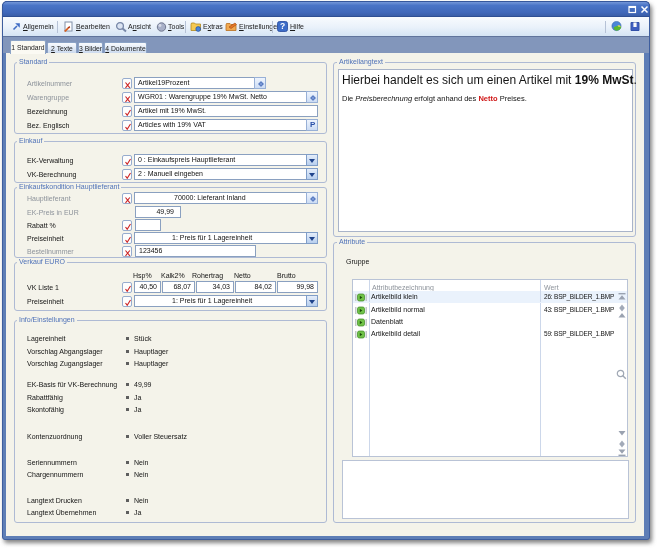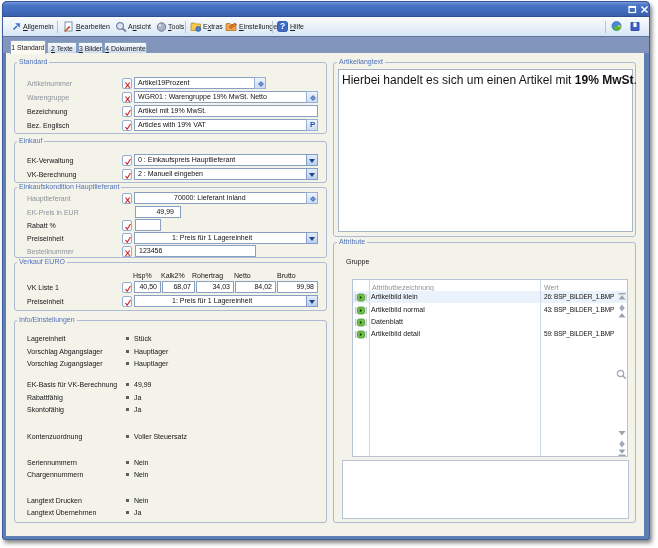--- a/index.html
+++ b/index.html
@@ -274,20 +274,21 @@
     <div class="lb" style="left:134px;top:470px;">Nein</div>
 <div class="lb" style="left:27px;top:496px;">Langtext Drucken</div>
     <span class="sq" style="left:126px;top:499px;"></span>
     <div class="lb" style="left:134px;top:496px;">Nein</div>
 <div class="lb" style="left:27px;top:508px;">Langtext Übernehmen</div>
     <span class="sq" style="left:126px;top:511px;"></span>
     <div class="lb" style="left:134px;top:508px;">Ja</div>
 
 <div class="abs" style="left:338px;top:69px;width:295px;height:163px;background:#fff;border:1px solid #a9b4c9;"></div>
 <div class="lb" style="left:342px;top:76px;font-size:12px;">Hierbei handelt es sich um einen Artikel mit <b>19% MwSt</b>.</div>
+<div class="lb" style="left:342px;top:94px;font-size:7.5px;">Die <i>Preisberechnung</i> erfolgt anhand des <b style="color:#d01818;">Netto</b> Preises.</div>
 
 <div class="lb" style="left:346px;top:257px;">Gruppe</div>
 <div class="abs" style="left:352px;top:279px;width:276px;height:178px;background:#fff;border:1px solid #b9c3d6;"></div>
 <div class="vline" style="left:369px;top:280px;height:176px;"></div>
 <div class="vline" style="left:540px;top:280px;height:176px;"></div>
 <div class="lg" style="left:372px;top:283px;font-size:7px;">Attributbezeichnung</div>
 <div class="lg" style="left:544px;top:283px;font-size:7px;">Wert</div>
 <div class="abs" style="left:353px;top:291px;width:274px;height:12px;background:#eaf2fc;"></div>
 <div class="vline" style="left:369px;top:290px;height:12px;"></div>
 <div class="vline" style="left:540px;top:290px;height:12px;"></div>

